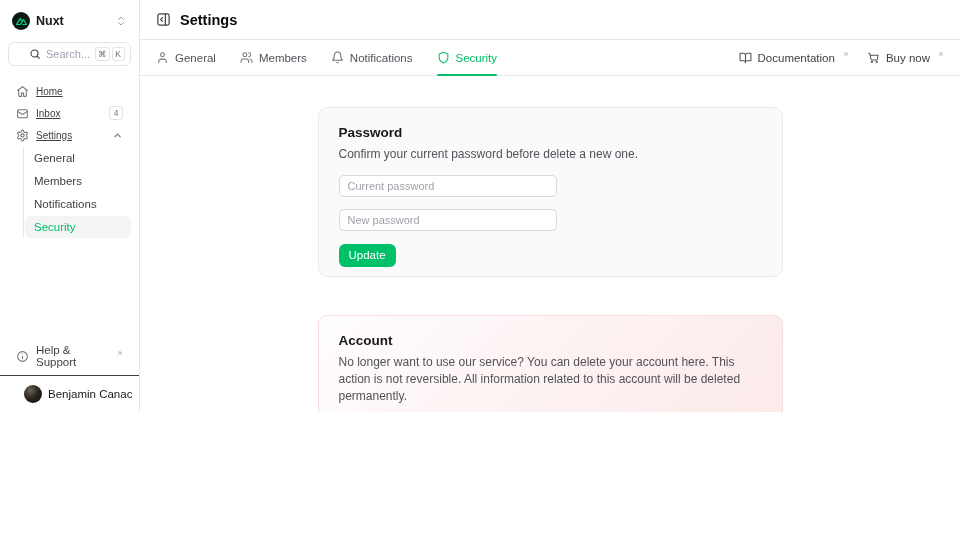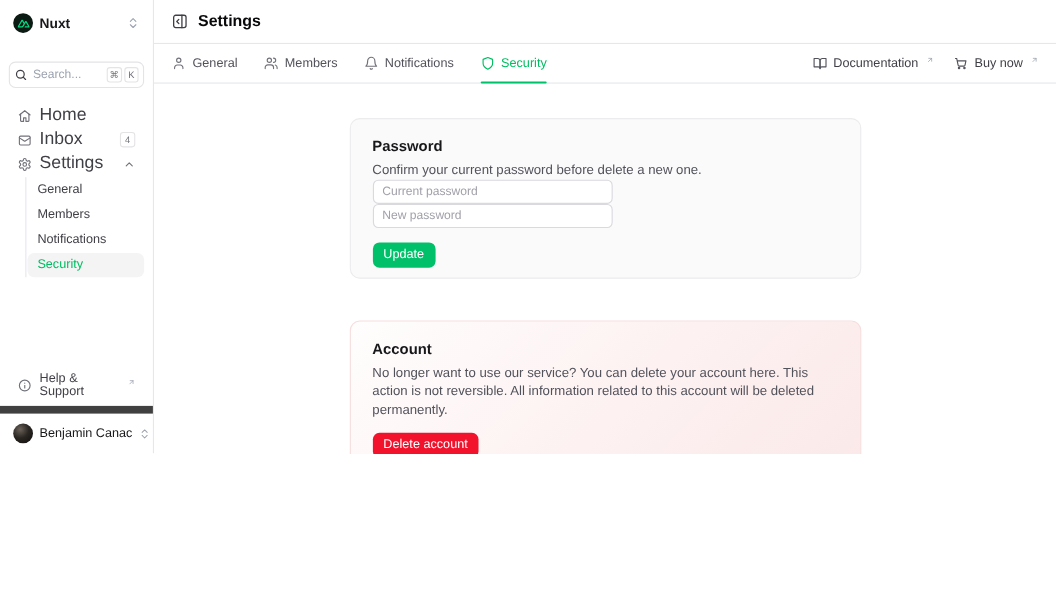--- a/index.html
+++ b/index.html
@@ -10,47 +10,47 @@
   
   .sidebar { width:140px; min-width:140px; height:100%; border-right:1px solid #e5e7eb;
     display:flex; flex-direction:column; background:#fff; }
   .sidebar-top { padding:8px; }
   .ws-btn { display:flex; align-items:center; gap:6px; height:26px; padding:0 4px;
     border-radius:6px; cursor:pointer; }
   .ws-logo { width:18px; height:18px; border-radius:50%; background:#0c1a14;
     display:flex; align-items:center; justify-content:center; flex:none; }
   .ws-name { font-size:12.5px; font-weight:700; color:#18181b; }
   .sel-icon { margin-left:auto; color:#9ca3af; display:flex; }
-  .search-btn { margin-top:22px; height:24px; border:1px solid #e4e4e7; border-radius:6px;
-    display:flex; align-items:center; gap:5px; padding:0 4px; background:#fff; cursor:text; }
+  .search-btn { margin-top:8px; height:24px; border:1px solid #e4e4e7; border-radius:6px;
+    display:flex; align-items:center; gap:5px; padding:0 20px; background:#fff; cursor:text; }
   .search-btn .ph { font-size:11px; color:#9ca3af; }
   .kbd-group { margin-left:auto; display:flex; gap:2px; }
   .kbd { font-size:8.5px; color:#71717a; border:1px solid #e4e4e7; background:#fff;
     border-radius:3px; min-width:13px; height:14px; line-height:13px; text-align:center;
     padding:0 2px; display:inline-block; }
   .nav { padding:6px 8px 0 8px; }
   .nav-item { display:flex; align-items:center; gap:7px; height:22px; padding:0 8px;
     border-radius:6px; color:#52525b; cursor:pointer; }
   .nav-item .icn { display:flex; color:#71717a; flex:none; }
-  .nav-item .lbl { font-size:16px; color:#3f3f46; }
+  .nav-item .lbl { font-size:10px; color:#3f3f46;text-decoration:underline; }
   .nav-badge { margin-left:auto; font-size:8.5px; color:#71717a; border:1px solid #e4e4e7;
     border-radius:3px; min-width:14px; height:14px; line-height:13px; text-align:center; }
   .nav-item .chev { margin-left:auto; color:#71717a; display:flex; }
   .subnav { margin-left:15px; border-left:1px solid #e5e7eb; padding-left:0; }
   .sub-item { display:flex; align-items:center; height:22px; margin:1px 0 1px 1px;
     padding-left:9px; border-radius:6px; font-size:11.5px; color:#3f3f46; cursor:pointer; }
   .sub-item.active { background:#f4f4f5; color:#00bd62; }
   .sidebar-spacer { flex:1; }
   .sidebar-links { padding:4px 8px 8px 8px; }
   .side-link { display:flex; align-items:center; gap:7px; height:22px; padding:0 8px;
     border-radius:6px; color:#3f3f46; cursor:pointer; }
   .side-link .icn { display:flex; color:#71717a; }
   .side-link .lbl { font-size:11.5px; }
   .ext { color:#9ca3af; display:flex; margin-left:1px; margin-top:-6px; }
-  .user-row { border-top:7px solid #404040; padding:7px 8px; }
+  .user-row { border-top:1px solid #404040; padding:7px 20px; }
   .user-btn { display:flex; align-items:center; gap:6px; padding:2px 4px; border-radius:6px; cursor:pointer; }
   .avatar { width:18px; height:18px; border-radius:50%; flex:none;
     background:radial-gradient(circle at 35% 30%, #6b625a 0%, #2a2622 45%, #0d0c0b 100%); }
   .user-name { font-size:11.5px; color:#18181b; white-space:nowrap; }
 
   
   .main { flex:1; display:flex; flex-direction:column; background:#fff; min-width:0; }
   .main-header { height:40px; border-bottom:1px solid #e5e7eb; display:flex;
     align-items:center; gap:9px; padding:0 16px; }
   .panel-btn { display:flex; color:#3f3f46; cursor:pointer; }
@@ -69,21 +69,21 @@
   .tab-link { display:flex; align-items:center; gap:6px; color:#3f3f46; font-size:11.5px; cursor:pointer; }
   .tab-link .icn { display:flex; color:#52525b; }
 
   .content { flex:1; overflow:auto; padding:31px 0 24px 0; }
   .card { width:465px; margin:0 auto; border-radius:9px; padding:17px 20px 9px 20px; }
   .card-password { background:#fafafa; border:1px solid #ececee; }
   .card-account { margin-top:38px; border:1px solid #f7dddd;
     background:linear-gradient(135deg, #fffdfd 0%, #fdf1f1 55%, #fbe9e9 100%); }
   .card-title { font-size:13.5px; font-weight:700; color:#18181b; }
   .card-desc { margin-top:6px; font-size:12px; color:#52525b; line-height:17px; }
-  .field { }
+  .field { margin-top:12px; }
   .field input { width:218px; height:22px; border:1px solid #d9d9de; border-radius:5px;
     background:#fff; padding:0 8px; font-size:11px; color:#18181b; outline:none;
     font-family:"Liberation Sans", sans-serif; }
   .field input::placeholder { color:#a1a1aa; }
   .btn { display:inline-block; margin-top:13px; border:none; border-radius:6px;
     padding:5px 10px 6px 10px; font-size:11.5px; font-weight:400; color:#fff; cursor:pointer;
     font-family:"Liberation Sans", sans-serif; }
   .btn-green { background:#00c16a; }
   .btn-red { background:#f2122c; margin-top:12px; }
 </style>

